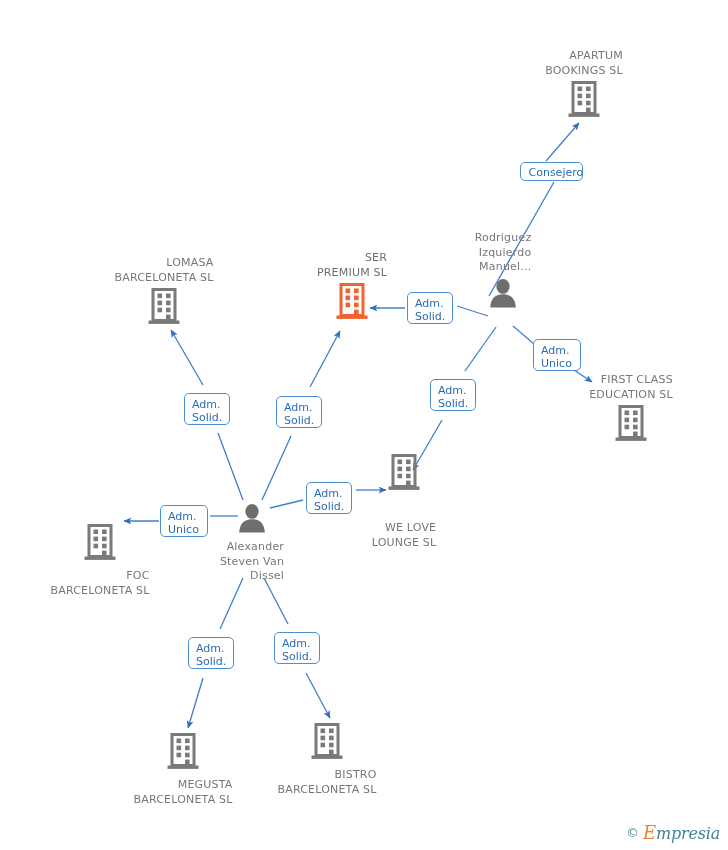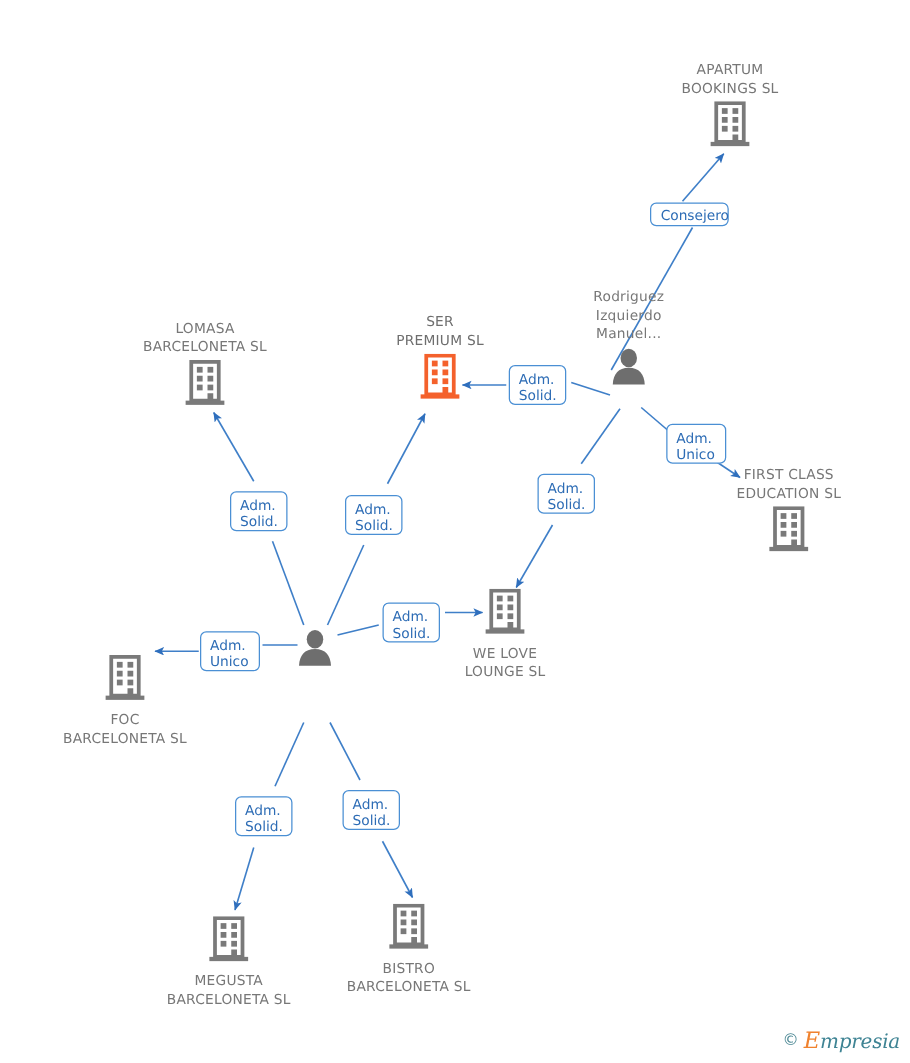--- a/index.html
+++ b/index.html
@@ -25,21 +25,21 @@
     left: 0; top: 0;
     width: 728px;
     height: 850px;
     pointer-events: none;
   }
   
   .node {
     position: absolute;
     width: 140px;
     margin-left: -70px;
-    text-align: center;
+    text-align: right;
     display: flex;
     flex-direction: column;
     align-items: center;
   }
   .node-label {
     font-size: 11px;
     line-height: 14.5px;
     color: #777777;
     letter-spacing: 0.2px;
     white-space: pre-line;
@@ -198,40 +198,43 @@
             <rect x="10.5" y="5.5" width="4.6" height="4.6" fill="#7a7a7a"></rect>
             <rect x="19" y="5.5" width="4.6" height="4.6" fill="#7a7a7a"></rect>
             <rect x="10.5" y="12.6" width="4.6" height="4.6" fill="#7a7a7a"></rect>
             <rect x="19" y="12.6" width="4.6" height="4.6" fill="#7a7a7a"></rect>
             <rect x="10.5" y="19.7" width="4.6" height="4.6" fill="#7a7a7a"></rect>
             <rect x="19" y="19.7" width="4.6" height="4.6" fill="#7a7a7a"></rect>
             <rect x="19" y="26.6" width="4.6" height="6" fill="#7a7a7a"></rect>
             <rect x="1.5" y="32.5" width="31" height="3.4" fill="#7a7a7a"></rect>
           </svg></div>
       </div>
-      <div class="node label-bottom" style="left: 404px; top: 471px;">
+      <div class="node label-bottom" style="left: 404px; top: 454px; gap: 22px;">
         <div class="node-icon"><svg width="34" height="38" viewBox="0 0 34 38" xmlns="http://www.w3.org/2000/svg">
             <rect x="6" y="1.5" width="22" height="31" fill="none" stroke="#7a7a7a" stroke-width="3"></rect>
             <rect x="10.5" y="5.5" width="4.6" height="4.6" fill="#7a7a7a"></rect>
             <rect x="19" y="5.5" width="4.6" height="4.6" fill="#7a7a7a"></rect>
             <rect x="10.5" y="12.6" width="4.6" height="4.6" fill="#7a7a7a"></rect>
             <rect x="19" y="12.6" width="4.6" height="4.6" fill="#7a7a7a"></rect>
             <rect x="10.5" y="19.7" width="4.6" height="4.6" fill="#7a7a7a"></rect>
             <rect x="19" y="19.7" width="4.6" height="4.6" fill="#7a7a7a"></rect>
             <rect x="19" y="26.6" width="4.6" height="6" fill="#7a7a7a"></rect>
             <rect x="1.5" y="32.5" width="31" height="3.4" fill="#7a7a7a"></rect>
           </svg></div>
         <div class="node-label">WE LOVE
 LOUNGE SL</div>
       </div>
       <div class="node label-bottom" style="left: 252px; top: 503px;">
         <div class="node-icon"><svg width="32" height="30" viewBox="0 0 32 30" xmlns="http://www.w3.org/2000/svg">
             <ellipse cx="16" cy="8.4" rx="6.6" ry="7.4" fill="#6e6e6e"></ellipse>
             <path d="M16 16.2 C7.6 16.2 3.6 21.4 3.2 29.6 L28.8 29.6 C28.4 21.4 24.4 16.2 16 16.2 Z" fill="#6e6e6e"></path>
           </svg></div>
+        <div class="node-label">Alexander
+Steven Van
+Dissel</div>
       </div>
       <div class="node label-bottom" style="left: 100px; top: 524px;">
         <div class="node-icon"><svg width="34" height="38" viewBox="0 0 34 38" xmlns="http://www.w3.org/2000/svg">
             <rect x="6" y="1.5" width="22" height="31" fill="none" stroke="#7a7a7a" stroke-width="3"></rect>
             <rect x="10.5" y="5.5" width="4.6" height="4.6" fill="#7a7a7a"></rect>
             <rect x="19" y="5.5" width="4.6" height="4.6" fill="#7a7a7a"></rect>
             <rect x="10.5" y="12.6" width="4.6" height="4.6" fill="#7a7a7a"></rect>
             <rect x="19" y="12.6" width="4.6" height="4.6" fill="#7a7a7a"></rect>
             <rect x="10.5" y="19.7" width="4.6" height="4.6" fill="#7a7a7a"></rect>
             <rect x="19" y="19.7" width="4.6" height="4.6" fill="#7a7a7a"></rect>

